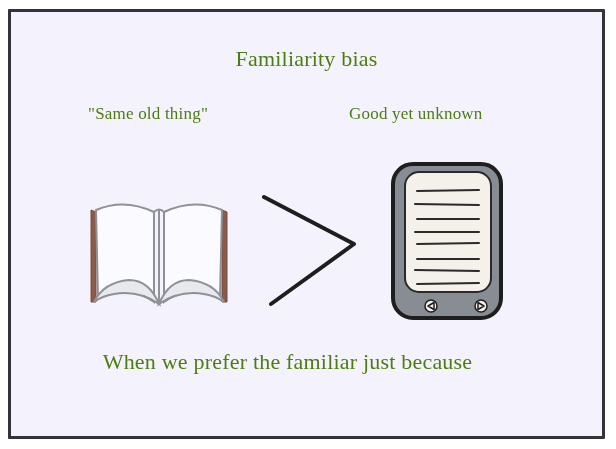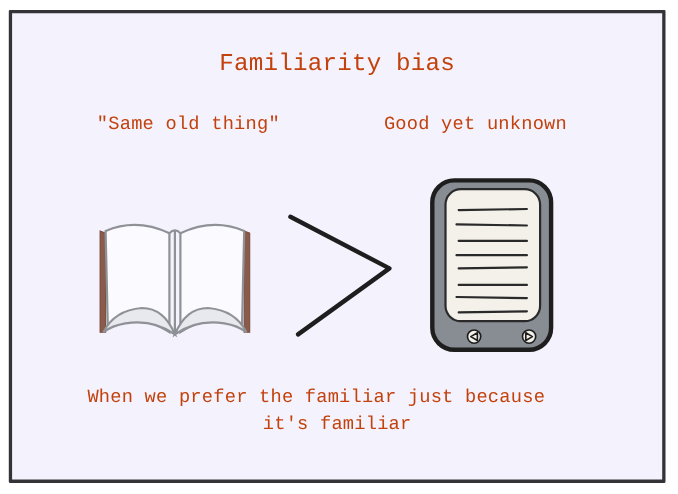--- a/index.html
+++ b/index.html
@@ -3,28 +3,28 @@
   <meta charset="utf-8">
   <style>
     html, body { margin: 0; padding: 0; background: #ffffff; }
     body { width: 616px; height: 449px; position: relative; overflow: hidden; }
     .frame {
       position: absolute; left: 8px; top: 9px; width: 591px; height: 424px;
       border: 3px solid #343438; border-radius: 1px;
       background: #f4f3fd;
     }
     .txt {
-      position: absolute; color: #c2410c; white-space: nowrap;
-      font-family: Liberation Mono, monospace;
+      position: absolute; color: #4d7c0f; white-space: nowrap;
+      font-family: Liberation Serif, serif;
       letter-spacing: 0.2px;
     }
     .title { left: 0; width: 591px; top: 34px; text-align: center; font-size: 22px; }
     .lbl-left { left: 77px; top: 92px; font-size: 17px; }
     .lbl-right { left: 338px; top: 92px; font-size: 17px; }
-    .caption { left: 0; width: 591px; top: 337px; text-align: center; font-size: 17px; line-height: 25px; }
+    .caption { left: 0; width: 591px; top: 337px; text-align: center; font-size: 22px; line-height: 25px; }
     .caption span { display: block; }
     .caption .l1 { margin-left: -38px; }
     svg { position: absolute; overflow: visible; }
   </style>
 </head>
 <body>
 
 <div class="frame">
   <div class="txt title">Familiarity bias</div>
   <div class="txt lbl-left">"Same old thing"</div>
@@ -67,15 +67,14 @@
       <path d="M43 140.5 L37 144 L43 147.5 Z" fill="none" stroke="#1e1e1e" stroke-width="1.5" stroke-linejoin="round"></path>
     </g>
     <g>
       <circle cx="90" cy="144" r="6" fill="#f4f0ea" stroke="#1e1e1e" stroke-width="1.5"></circle>
       <path d="M87 140.5 L93 144 L87 147.5 Z" fill="none" stroke="#1e1e1e" stroke-width="1.5" stroke-linejoin="round"></path>
     </g>
   </svg>
 
   <div class="txt caption">
     <span class="l1">When we prefer the familiar just because</span>
-    <span class="l2">it's familiar</span>
   </div>
 </div>
 
 </body></html>

